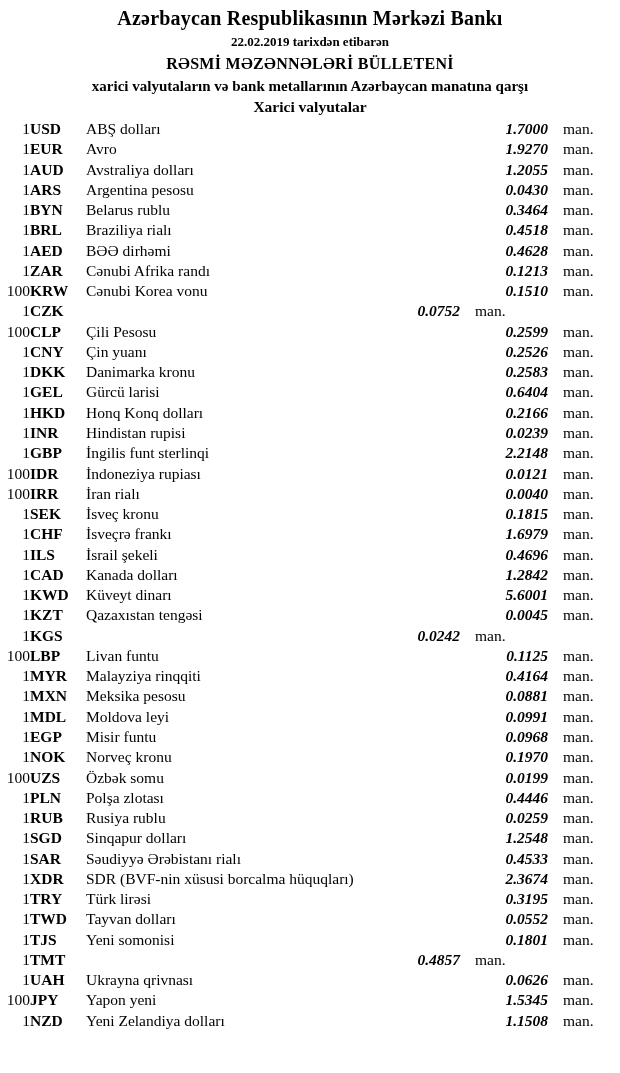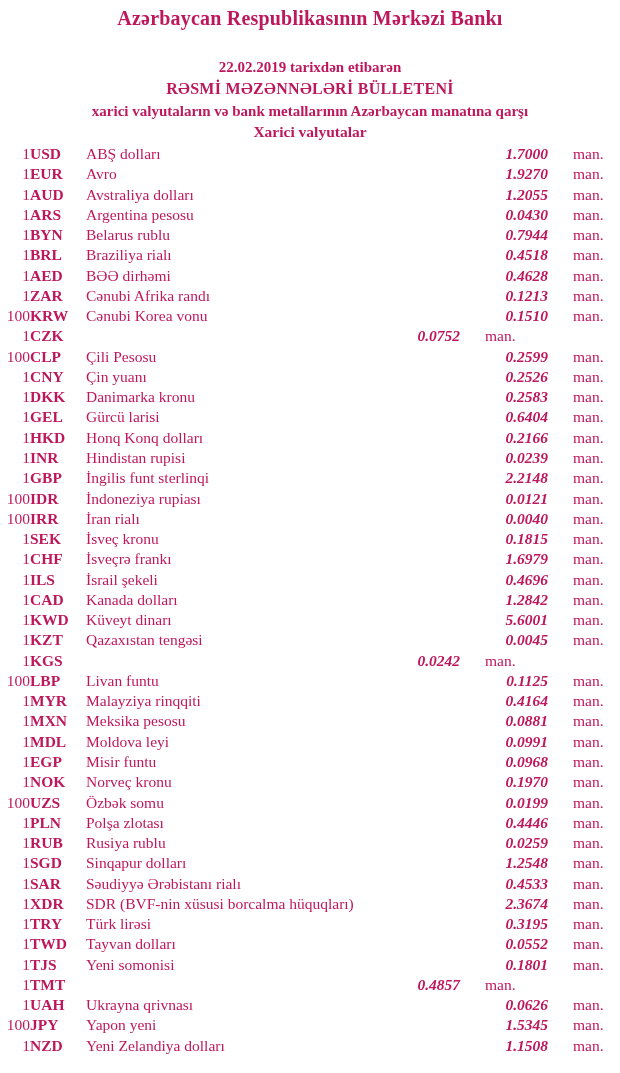--- a/index.html
+++ b/index.html
@@ -5,40 +5,39 @@
   html, body {
     margin: 0;
     padding: 0;
     background: #ffffff;
   }
   .page {
     position: relative;
     width: 620px;
     height: 1073px;
     background: #ffffff;
-    color: #be185d;
+    color: #000000;
     font-family: "Liberation Serif", "DejaVu Serif", serif;
     overflow: hidden;
     box-sizing: border-box;
     padding-top: 5px;
   }
   .hdr {
     text-align: center;
     margin: 0;
     font-weight: bold;
   }
   .bank-name {
     font-size: 20px;
     line-height: 26px;
     letter-spacing: 0.2px;
   }
   .date-line {
-    font-size: 15px;
+    font-size: 13px;
     line-height: 22px;
-    margin-top: 25px;
   }
   .subject-line {
     font-size: 15px;
     line-height: 22px;
   }
   .bulletin-title {
     font-size: 16px;
     line-height: 22px;
     letter-spacing: 0.3px;
   }
@@ -73,21 +72,20 @@
     overflow: hidden;
   }
   .rate {
     text-align: right;
     font-weight: bold;
     font-style: italic;
   }
   .unit {
     text-align: left;
     padding-left: 15px;
-    margin-left: 10px;
   }
 </style>
 </head>
 <body>
 
 <div class="page">
 
   <div class="hdr bank-name">Azərbaycan Respublikasının Mərkəzi Bankı</div>
 
   <div class="hdr date-line">22.02.2019 tarixdən etibarən</div>
@@ -124,21 +122,21 @@
         <span class="qty">1</span>
         <span class="code">ARS</span>
         <span class="name">Argentina pesosu</span>
         <span class="rate">0.0430</span>
         <span class="unit">man.</span>
       </div>
       <div class="row">
         <span class="qty">1</span>
         <span class="code">BYN</span>
         <span class="name">Belarus rublu</span>
-        <span class="rate">0.7944</span>
+        <span class="rate">0.3464</span>
         <span class="unit">man.</span>
       </div>
       <div class="row">
         <span class="qty">1</span>
         <span class="code">BRL</span>
         <span class="name">Braziliya rialı</span>
         <span class="rate">0.4518</span>
         <span class="unit">man.</span>
       </div>
       <div class="row">

